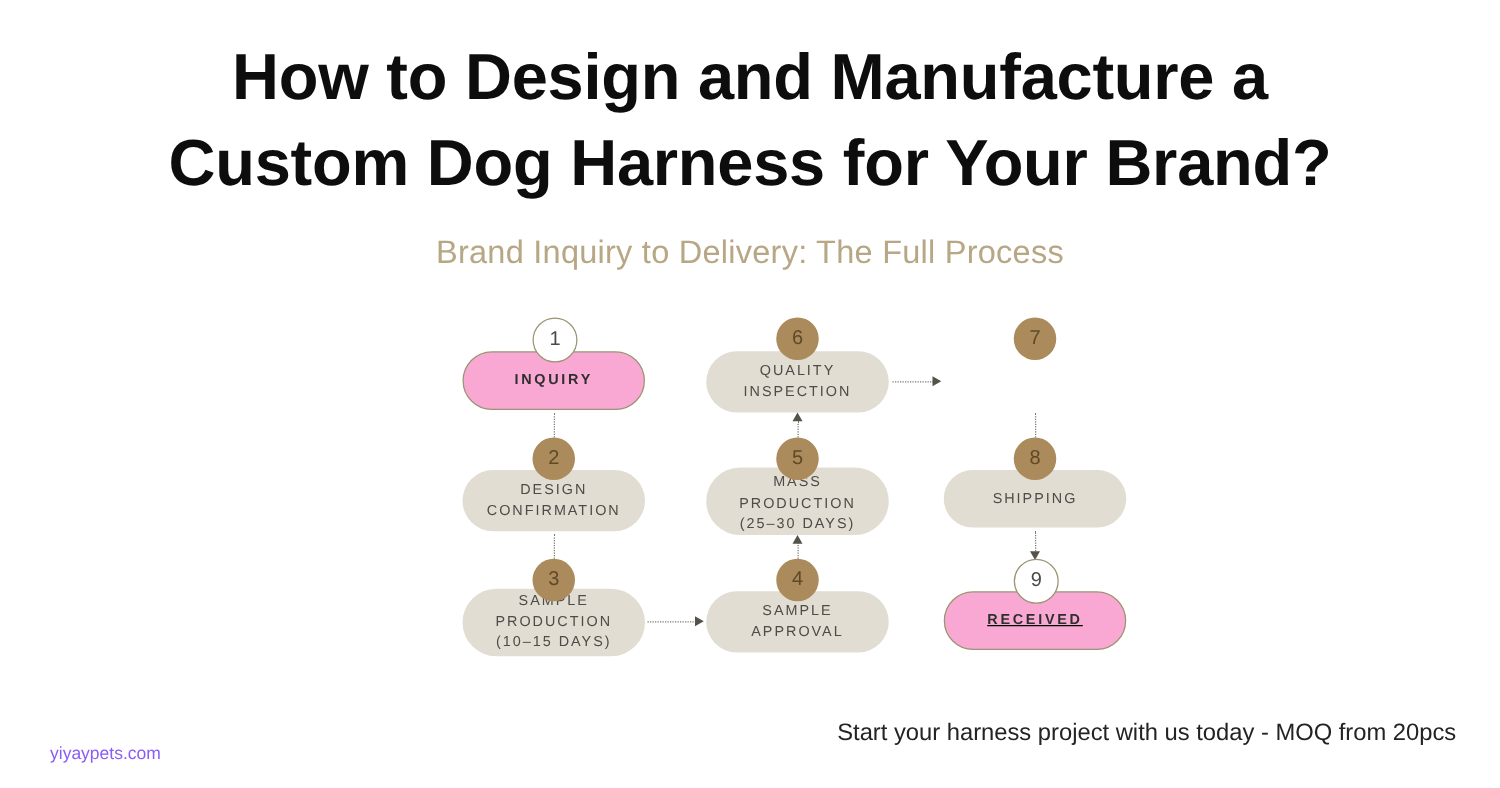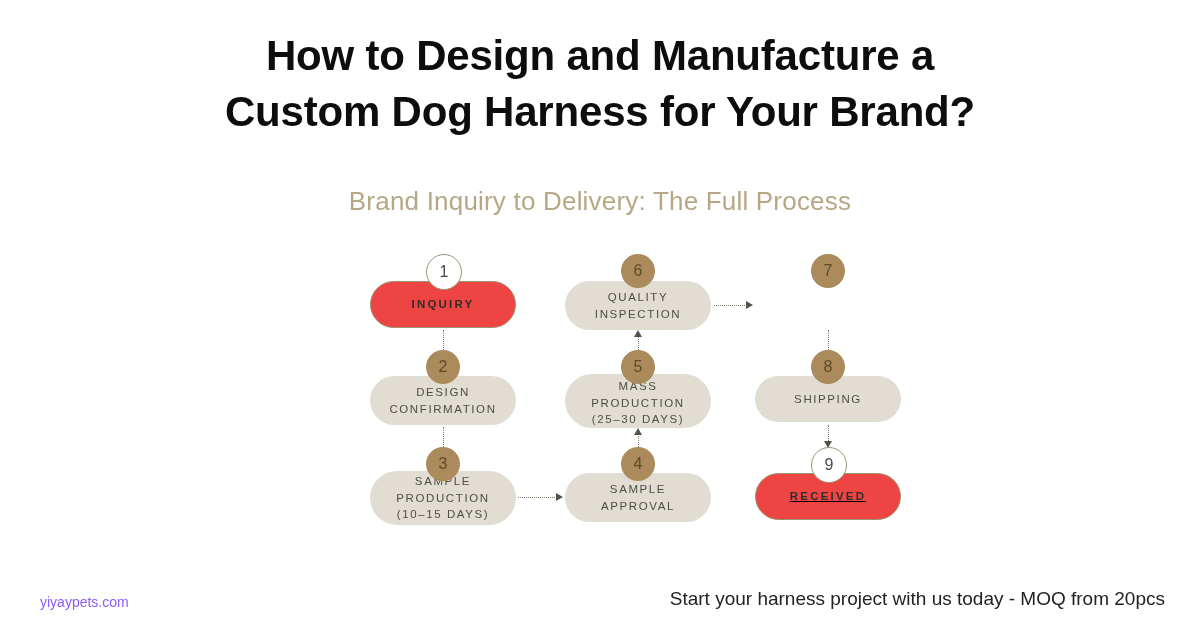--- a/index.html
+++ b/index.html
@@ -18,21 +18,21 @@
   
   .header {
     position: absolute;
     top: 28px;
     left: 0;
     width: 1200px;
     text-align: center;
   }
   .title-line {
     font-family: "Liberation Sans", sans-serif;
-    font-size: 42px;
+    font-size: 52px;
     font-weight: 700;
     color: #0d0d0d;
     line-height: 1.33;
     letter-spacing: -0.2px;
     white-space: nowrap;
   }
 
   .subtitle {
     position: absolute;
     top: 186px;
@@ -63,21 +63,21 @@
     display: flex;
     align-items: center;
     justify-content: center;
     text-align: center;
   }
   .node.filled {
     background: #e2ddd2;
     border: none;
   }
   .node.outline {
-    background: #ef4444;
+    background: #f9a8d4;
     border: 1.4px solid #9a9470;
     text-align: right;
   }
   .node-label {
     font-size: 11.5px;
     letter-spacing: 1.6px;
     line-height: 1.45;
     color: #4d4c48;
     font-weight: 500;
     text-transform: uppercase;
@@ -155,21 +155,21 @@
   .footer-left {
     position: absolute;
     left: 40px;
     bottom: 20px;
     font-size: 14px;
     color: #8b5cf6;
   }
   .footer-right {
     position: absolute;
     right: 35px;
-    bottom: 20px;
+    bottom: 32px;
     font-size: 19px;
     color: #232323;
   }
 </style>
 </head>
 <body>
 
 <div class="header">
   <div class="title-line">How to Design and Manufacture a</div>
   <div class="title-line">Custom Dog Harness for Your Brand?</div>

